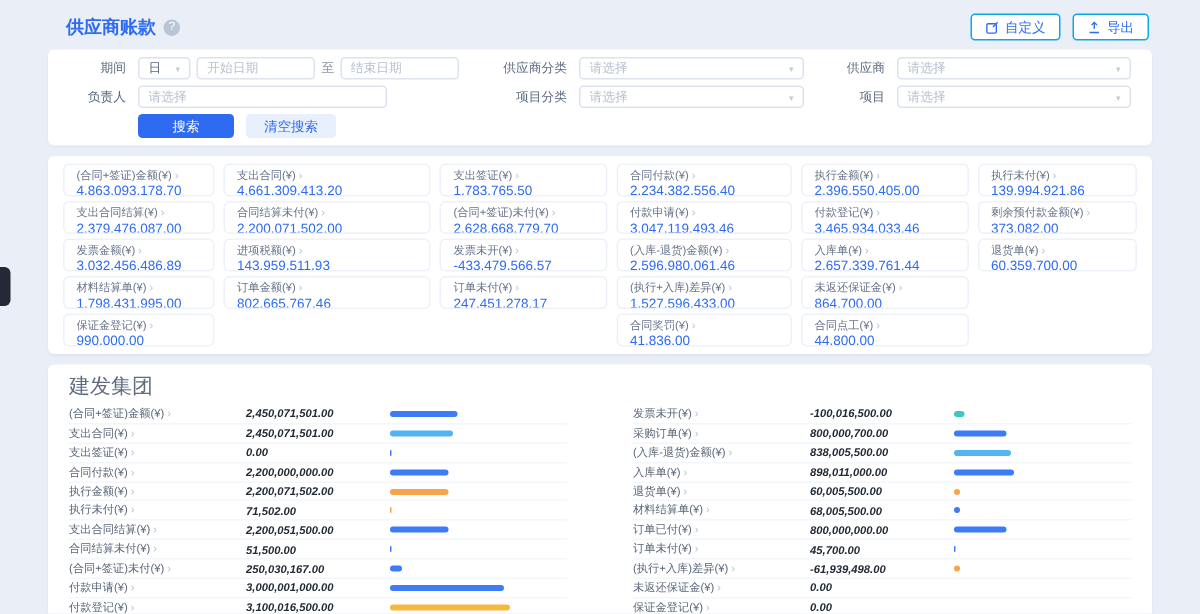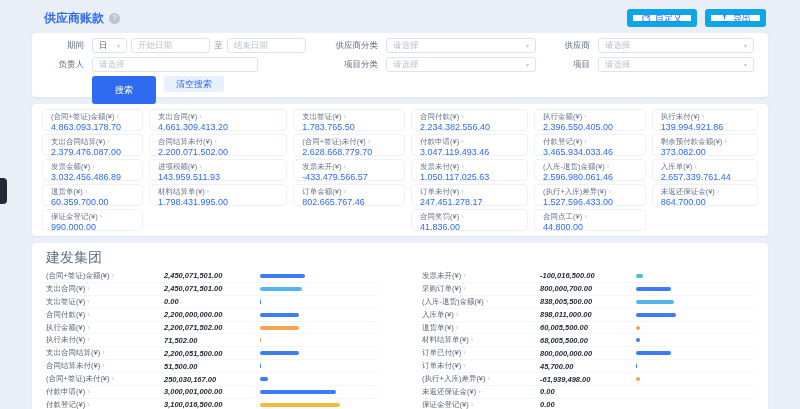--- a/index.html
+++ b/index.html
@@ -10,38 +10,38 @@
     position:relative;
     color:#333;
   }
   .drawer-handle{position:absolute;left:0;top:178px;width:7px;height:26px;background:#232a36;border-radius:0 4px 4px 0;z-index:5;}
 
   header{display:flex;align-items:center;justify-content:space-between;padding:9px 34px 6px 44px;}
   .title-wrap{display:flex;align-items:center;gap:5px;}
   .page-title{font-size:12px;font-weight:bold;color:#2e6bf0;}
   .help{width:11px;height:11px;border-radius:50%;background:#b9c4d4;color:#fff;font-size:8px;display:flex;align-items:center;justify-content:center;line-height:1;}
   .header-actions{display:flex;gap:8px;}
-  .hbtn{display:inline-flex;align-items:center;gap:4px;background:#fff;border:6px solid #0ea5e9;color:#2e6bf0;font-size:9px;height:18px;padding:0 9px;border-radius:3px;cursor:pointer;font-family:inherit;}
+  .hbtn{display:inline-flex;align-items:center;gap:4px;background:#fff;border:1px solid #0ea5e9;color:#2e6bf0;font-size:9px;height:18px;padding:0 9px;border-radius:3px;cursor:pointer;font-family:inherit;}
   .hbtn svg{display:block;}
 
   .card{background:#fff;border-radius:4px;margin:0 32px;box-shadow:0 1px 2px rgba(30,60,120,0.05);}
 
   
   .filter-card{padding:5px 14px;}
   .frow{display:grid;grid-template-columns:38px 214px 64px 150px 46px 1fr;column-gap:8px;align-items:center;margin-bottom:4px;height:15px;}
   .flabel{font-size:8.5px;color:#5c6a80;text-align:right;white-space:nowrap;}
   .fgroup{display:flex;align-items:center;gap:4px;}
   .input{height:15px;border:1px solid #dce3ee;border-radius:3px;display:flex;align-items:center;justify-content:space-between;padding:0 6px;font-size:8.5px;color:#b8c1cf;background:#fff;white-space:nowrap;}
   .input .val{color:#5c6a80;}
   .caret{color:#c4ccd9;font-size:6px;margin-left:4px;}
   .w-unit{width:36px;} .w-date{width:82px;} .w-owner{width:166px;} .w-full{width:100%;}
   .to-label{font-size:8.5px;color:#8a94a6;}
   .btn-row{display:grid;grid-template-columns:38px 1fr;column-gap:8px;height:16px;margin-bottom:0;}
   .btns{display:flex;gap:8px;grid-column:2;}
-  .btn-primary{width:64px;height:28px;background:#2e6bf0;color:#fff;border:none;border-radius:3px;font-size:9px;font-family:inherit;cursor:pointer;}
+  .btn-primary{width:64px;height:16px;background:#2e6bf0;color:#fff;border:none;border-radius:3px;font-size:9px;font-family:inherit;cursor:pointer;}
   .btn-soft{height:16px;padding:0 12px;background:#e8f0fe;color:#2e6bf0;border:none;border-radius:3px;font-size:9px;font-family:inherit;cursor:pointer;}
 
   
   .stats-card{margin-top:7px;padding:5px 10px;}
   .stats-grid{display:grid;grid-template-columns:0.95fr 1.3fr 1.05fr 1.1fr 1.05fr 1fr;gap:3px 6px;}
   .stat{border:1px solid #edf1f9;border-radius:4px;padding:2px 8px;height:22px;overflow:hidden;cursor:pointer;}
   .stat-label{font-size:7.5px;color:#67738a;white-space:nowrap;overflow:hidden;line-height:9px;}
   .stat-label .chev{color:#b9c3d2;margin-left:2px;}
   .stat-value{font-size:9px;color:#2e6bf0;font-weight:normal;margin-top:1px;white-space:nowrap;line-height:10px;}
 
@@ -199,24 +199,20 @@
       </div>
       <div class="stat">
         <div class="stat-label">进项税额(¥)<span class="chev">›</span></div>
         <div class="stat-value">143,959,511.93</div>
       </div>
       <div class="stat">
         <div class="stat-label">发票未开(¥)<span class="chev">›</span></div>
         <div class="stat-value">-433,479,566.57</div>
       </div>
       <div class="stat">
-        <div class="stat-label">发票未付(¥)<span class="chev">›</span></div>
-        <div class="stat-value">1,050,117,025.63</div>
-      </div>
-      <div class="stat">
         <div class="stat-label">(入库-退货)金额(¥)<span class="chev">›</span></div>
         <div class="stat-value">2,596,980,061.46</div>
       </div>
       <div class="stat">
         <div class="stat-label">入库单(¥)<span class="chev">›</span></div>
         <div class="stat-value">2,657,339,761.44</div>
       </div>
       <div class="stat">
         <div class="stat-label">退货单(¥)<span class="chev">›</span></div>
         <div class="stat-value">60,359,700.00</div>

